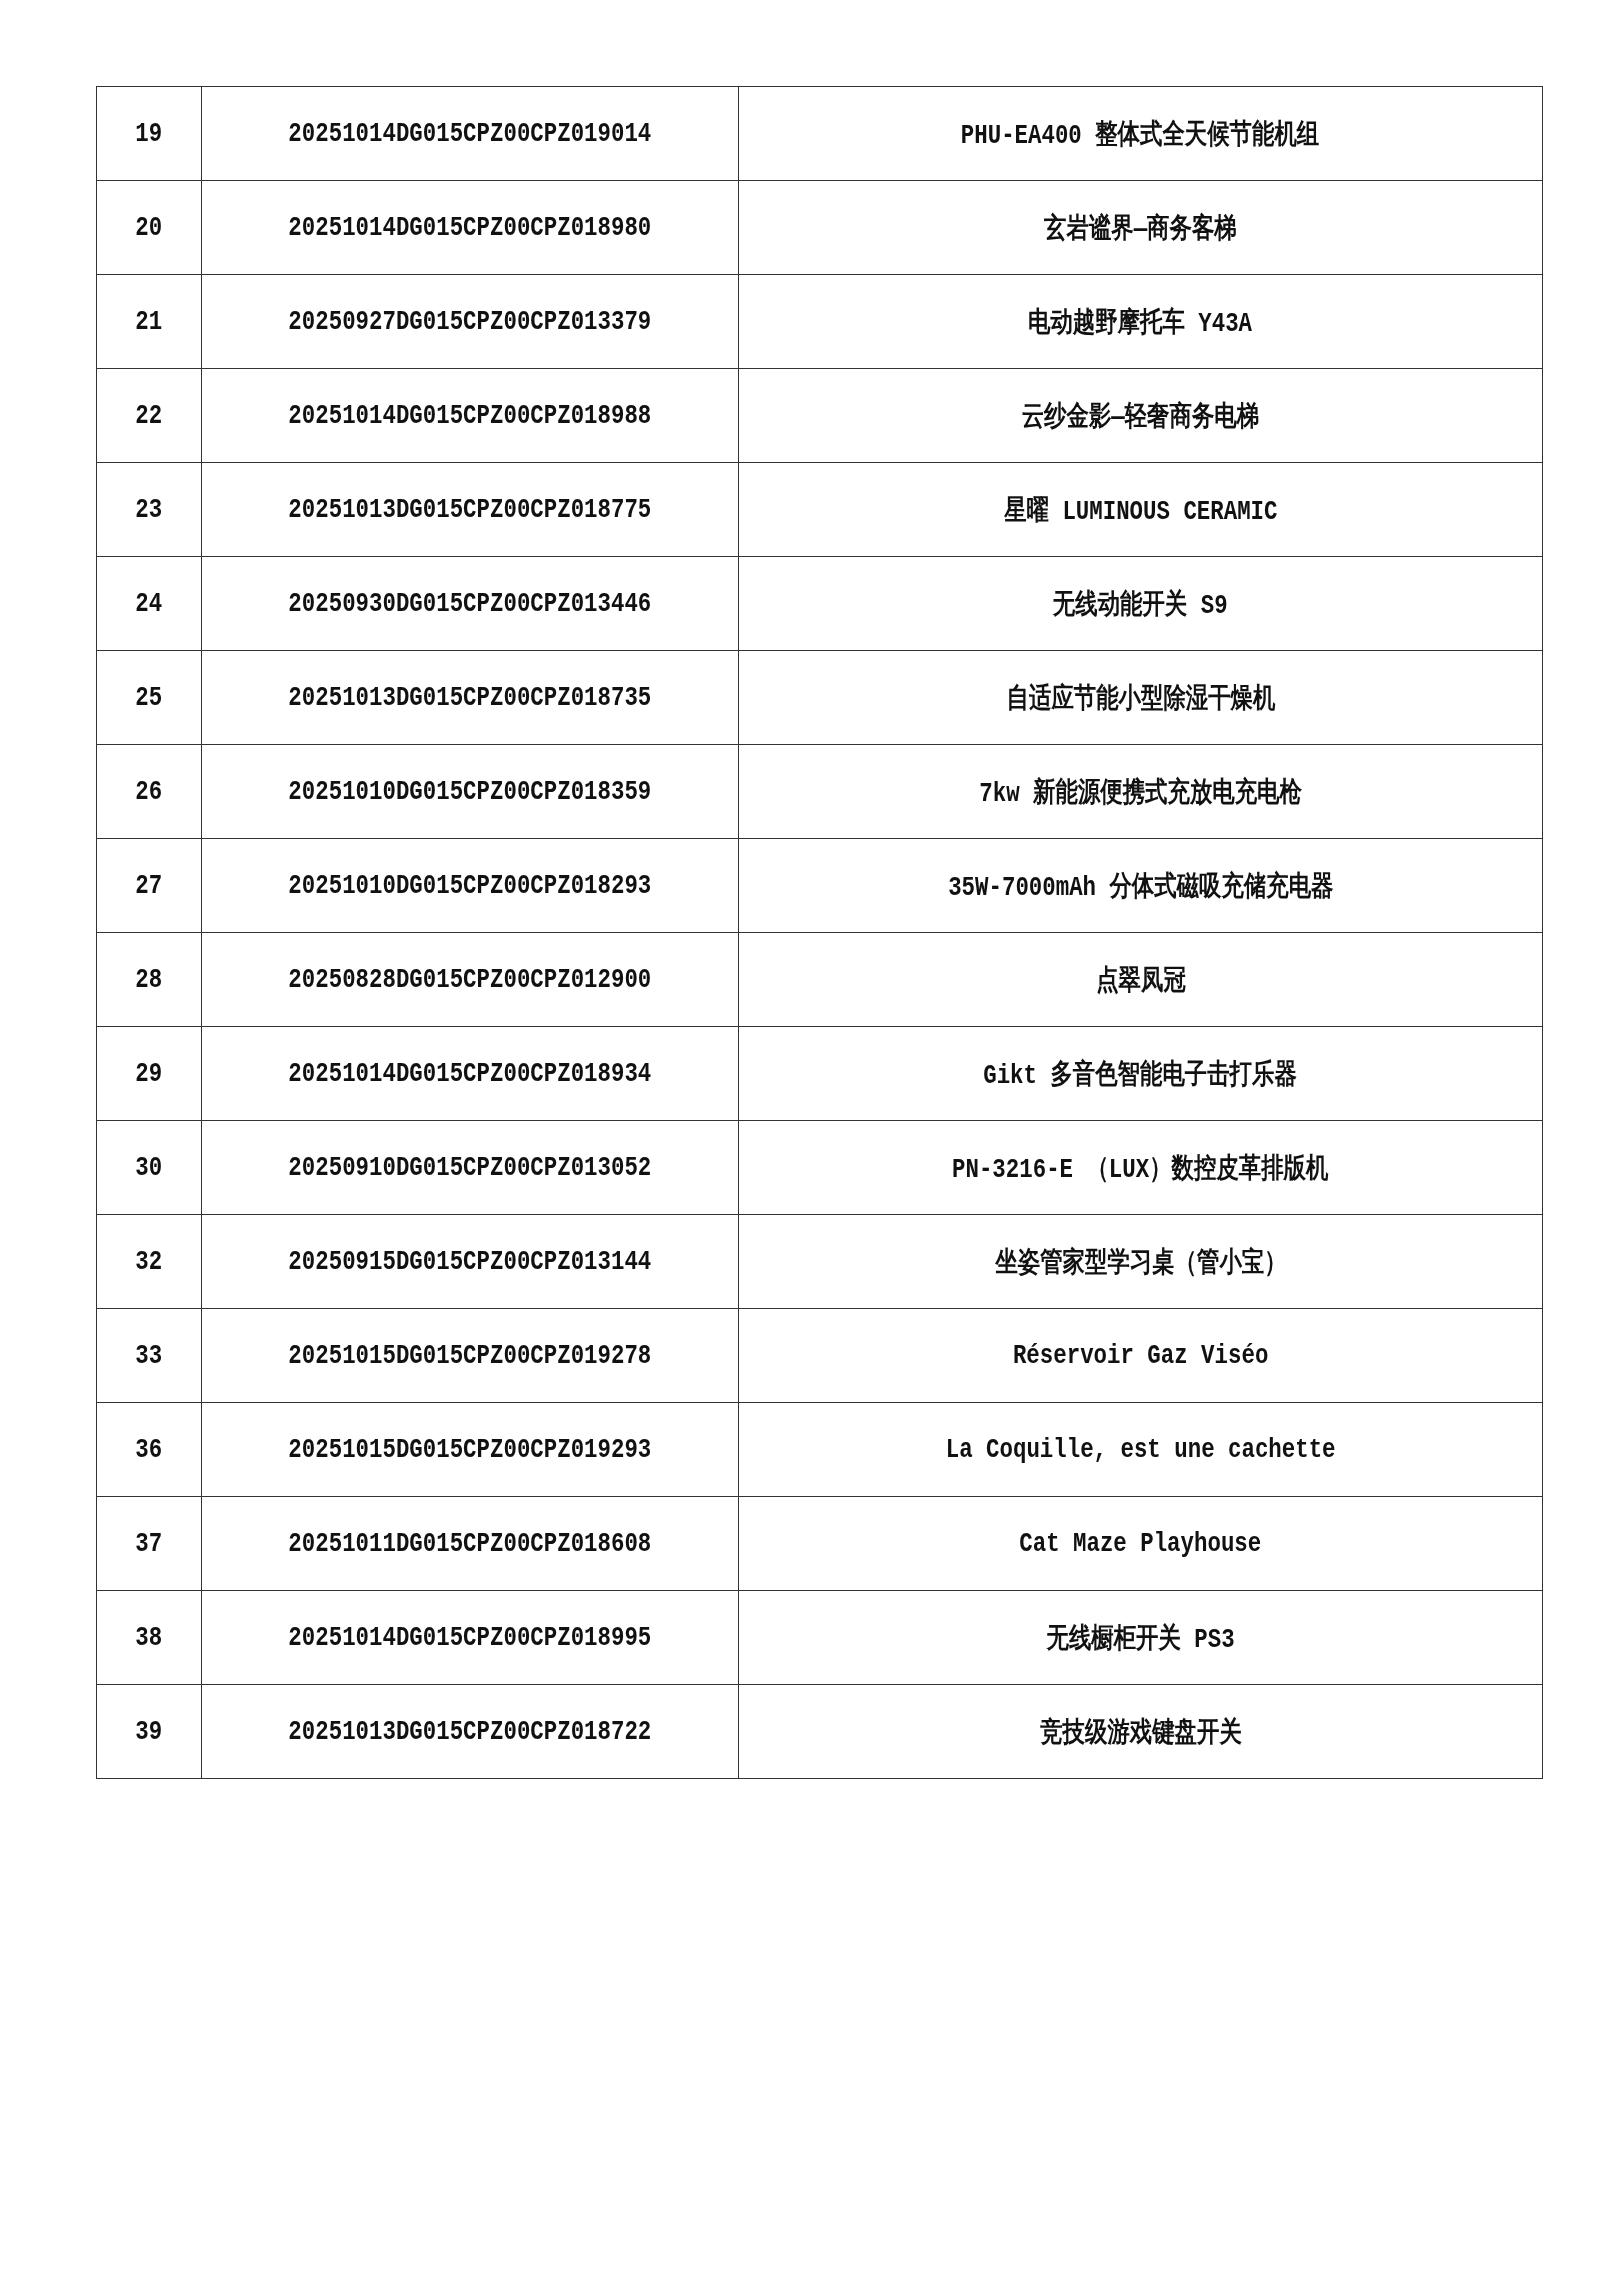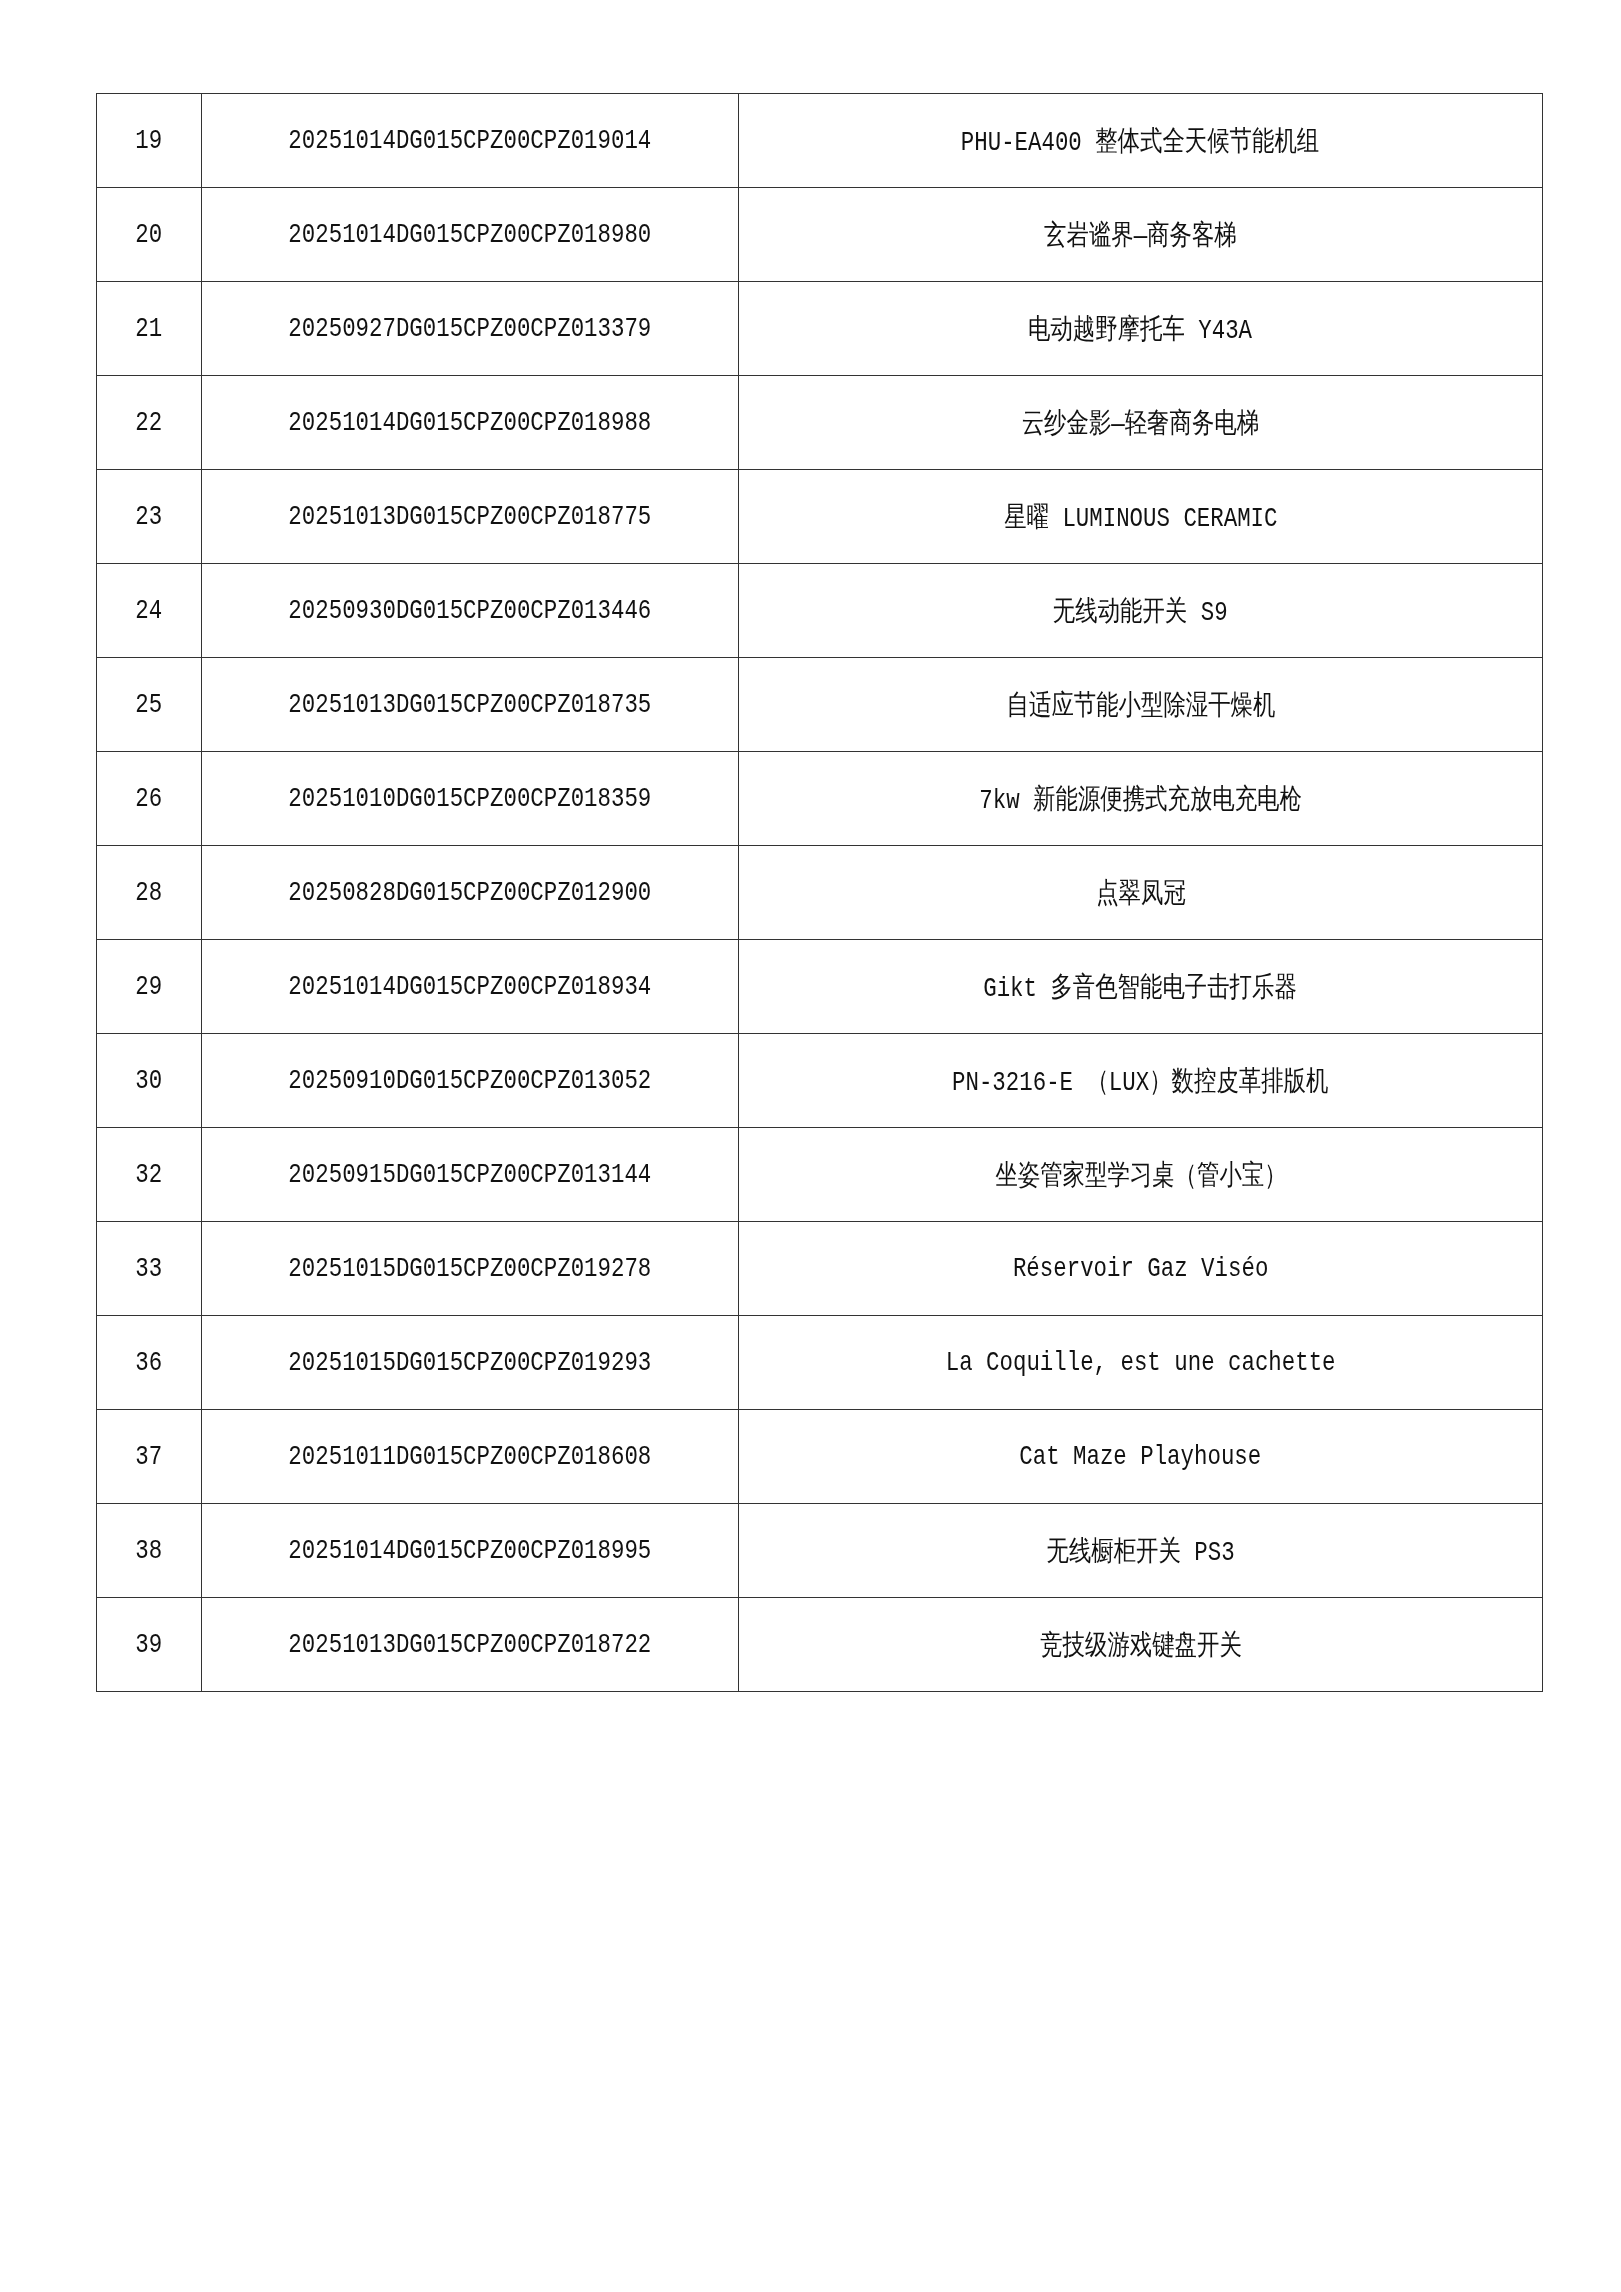--- a/index.html
+++ b/index.html
@@ -1,21 +1,21 @@
 <!DOCTYPE html>
 <html style="font-size:14.3px"><head>
 <meta charset="utf-8">
 <style>
   html, body { margin: 0; padding: 0; background: #ffffff; }
   body { width: 1621px; height: 2293px; position: relative; overflow: hidden;
          font-family: "Liberation Mono", "DejaVu Sans Mono", monospace; color: #111; }
   .page { position: absolute; left: 0; top: 0; width: 1621px; height: 2293px; background: #fff; }
   table.list {
-    position: absolute; left: 96px; top: 93px; width: 1447px;
-    border-collapse: collapse; table-layout: fixed;
+    position: absolute; left: 96px; top: 86px; width: 1447px;
+    border-collapse: collapse; table-layout: fixed; font-weight: bold;
   }
   table.list td {
     border: 1.8px solid #333;
     height: 93px; padding: 0;
     text-align: center; vertical-align: middle;
     font-size: 28px; white-space: nowrap; overflow: hidden;
   }
   td.c-no { width: 104px; }
   td.c-id { width: 536px; }
   td.c-name { width: auto; }
@@ -61,20 +61,25 @@
           <td class="c-no"><span class="cond">25</span></td>
           <td class="c-id"><span class="cond">20251013DG015CPZ00CPZ018735</span></td>
           <td class="c-name"><span class="cond">自适应节能小型除湿干燥机</span></td>
         </tr>
       <tr>
           <td class="c-no"><span class="cond">26</span></td>
           <td class="c-id"><span class="cond">20251010DG015CPZ00CPZ018359</span></td>
           <td class="c-name"><span class="cond">7kw 新能源便携式充放电充电枪</span></td>
         </tr>
       <tr>
+          <td class="c-no"><span class="cond">27</span></td>
+          <td class="c-id"><span class="cond">20251010DG015CPZ00CPZ018293</span></td>
+          <td class="c-name"><span class="cond">35W-7000mAh 分体式磁吸充储充电器</span></td>
+        </tr>
+      <tr>
           <td class="c-no"><span class="cond">28</span></td>
           <td class="c-id"><span class="cond">20250828DG015CPZ00CPZ012900</span></td>
           <td class="c-name"><span class="cond">点翠凤冠</span></td>
         </tr>
       <tr>
           <td class="c-no"><span class="cond">29</span></td>
           <td class="c-id"><span class="cond">20251014DG015CPZ00CPZ018934</span></td>
           <td class="c-name"><span class="cond">Gikt 多音色智能电子击打乐器</span></td>
         </tr>
       <tr>

